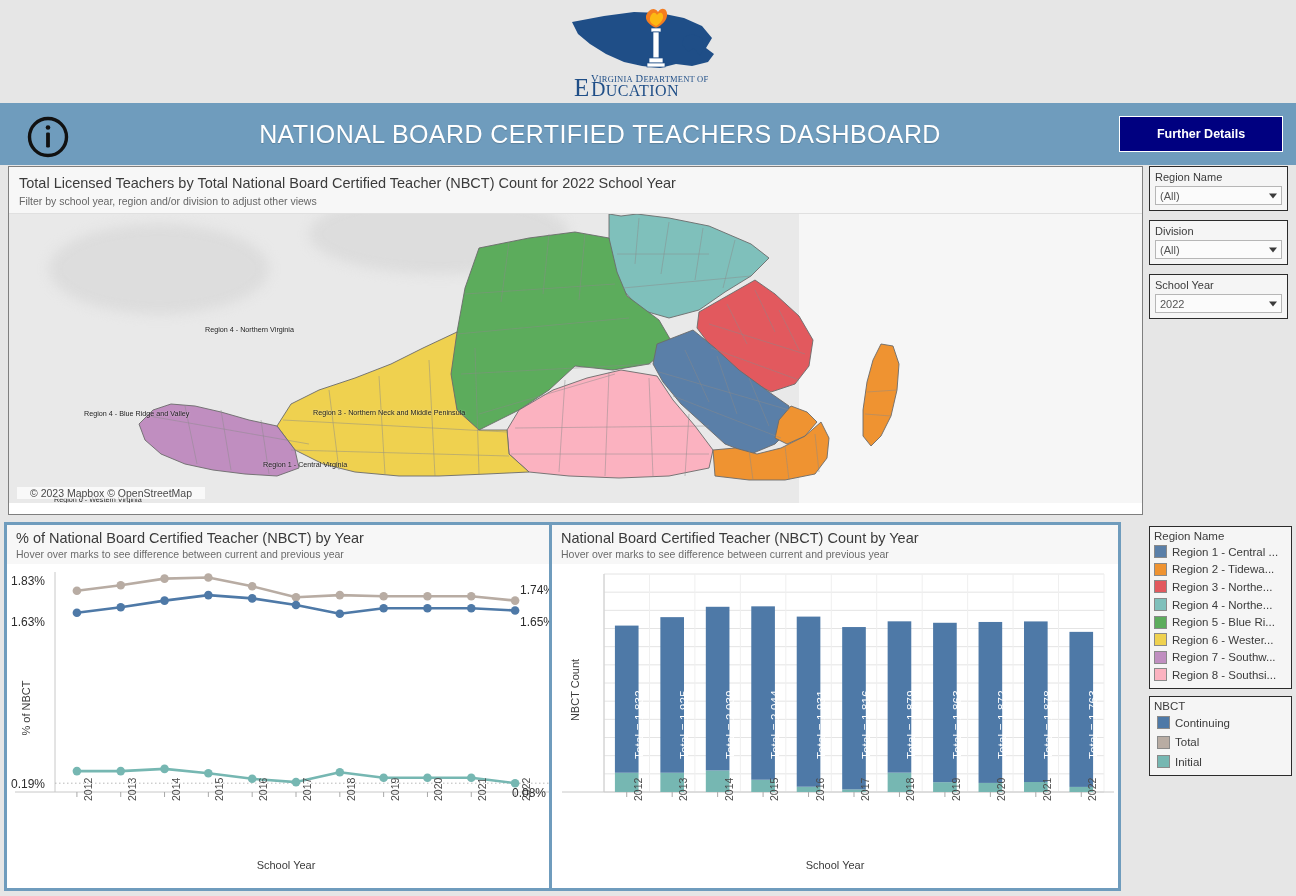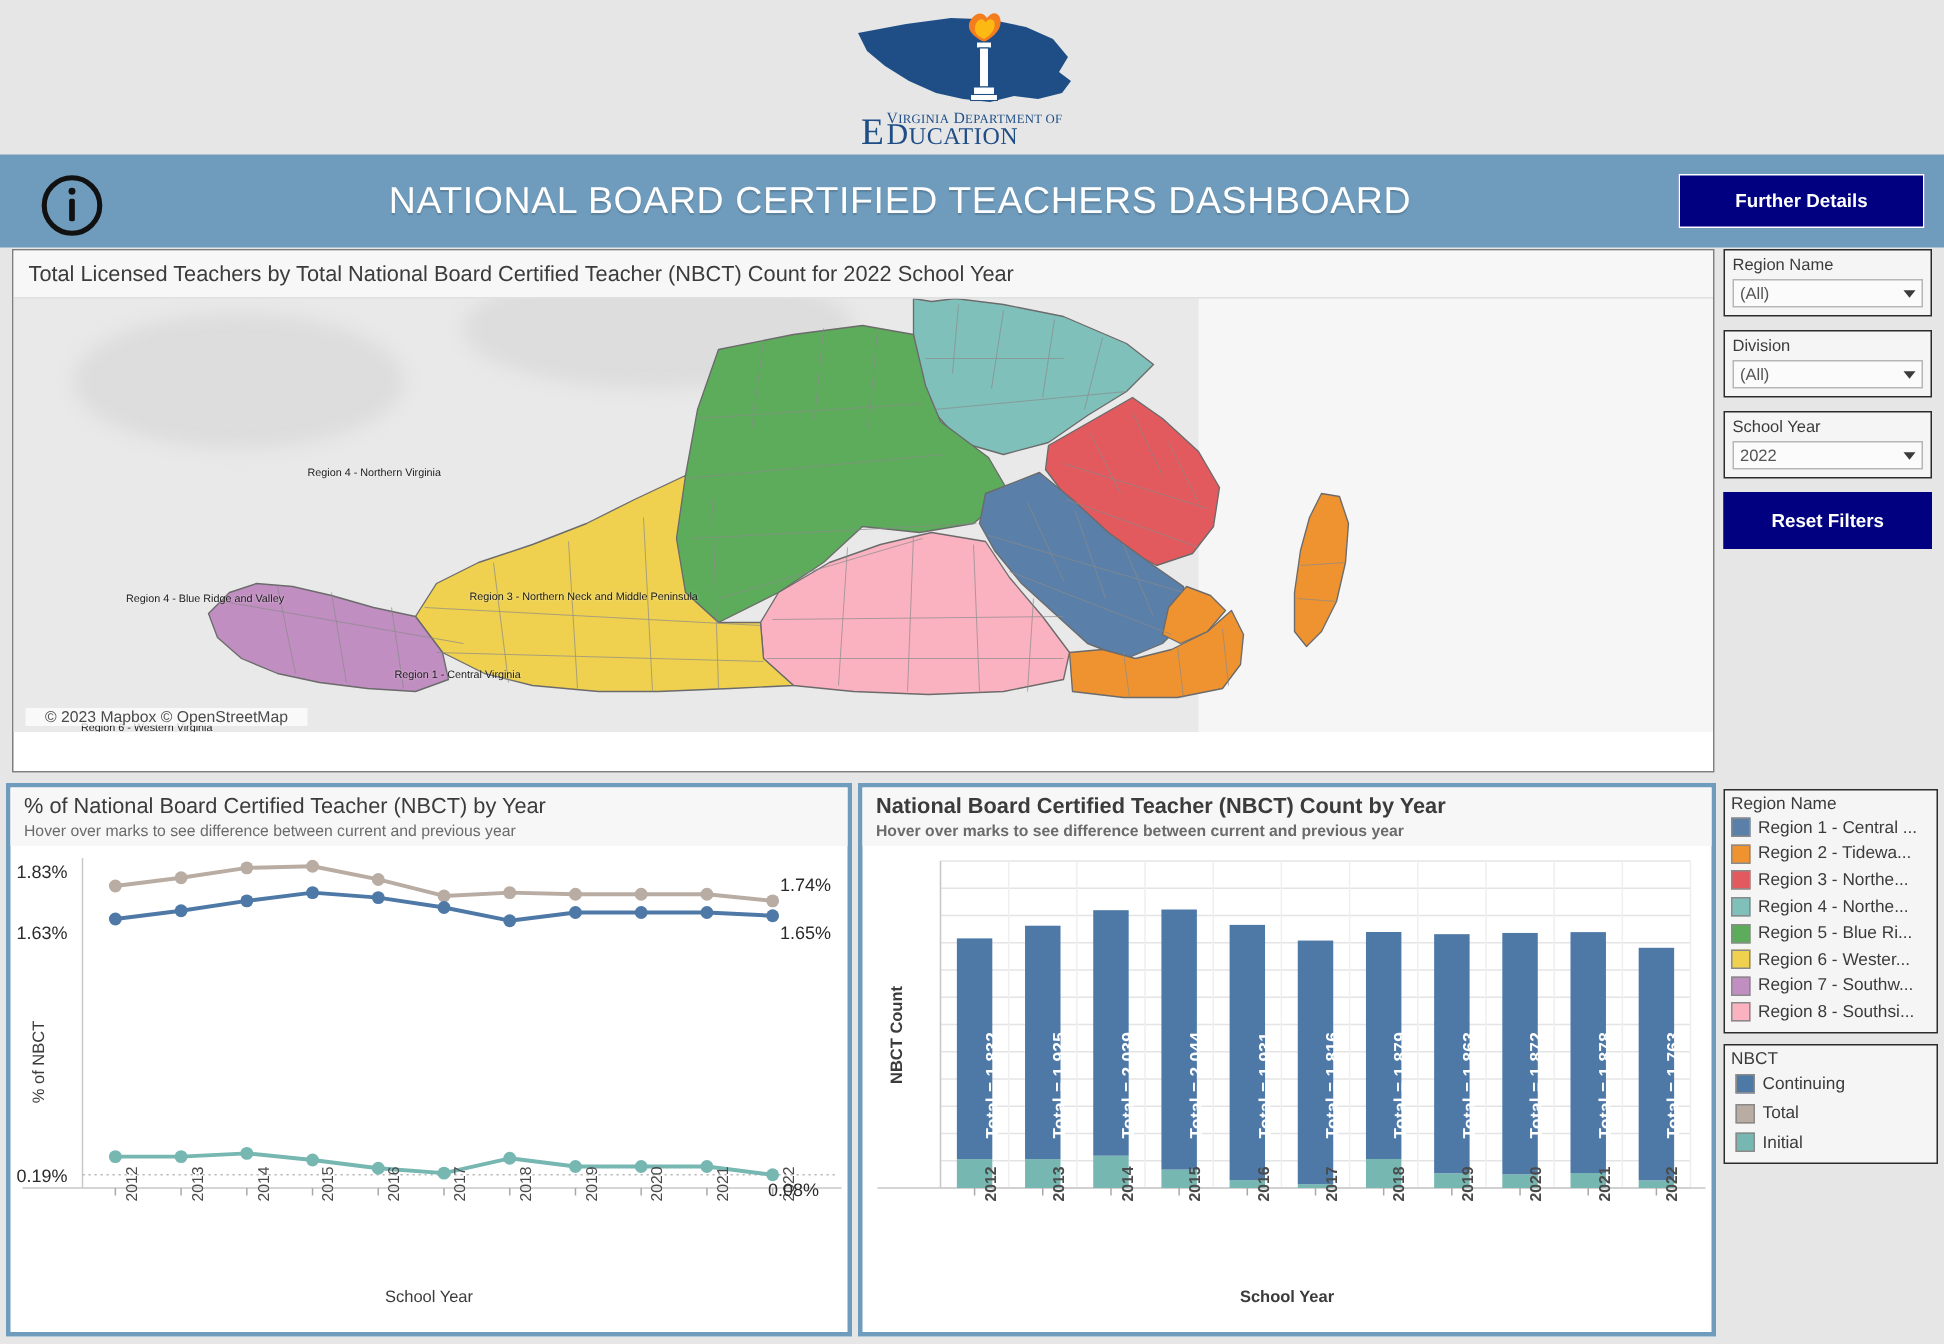--- a/index.html
+++ b/index.html
@@ -101,22 +101,22 @@
     color:#fff; font-size:12.5px; font-weight:700;
     display:flex; align-items:center; justify-content:center; cursor:pointer;
   }
 
   
   .line-panel {
     position:absolute; left:4px; top:522px; width:564px; height:369px;
     background:#ffffff; border:3px solid #6f9cbd;
   }
   .bar-panel {
-    position:absolute; left:572px; top:522px; width:572px; height:369px;
-    background:#ffffff; border:3px solid #6f9cbd;font-weight:bold;
+    position:absolute; left:549px; top:522px; width:572px; height:369px;
+    background:#ffffff; border:3px solid #6f9cbd;
   }
   .chart-head { padding:5px 9px 4px 9px; background:#f7f7f7; }
   .chart-title { font-size:14.5px; color:#3b3b3b; }
   .chart-sub { font-size:10.5px; color:#6b6b6b; margin-top:2px; }
   .plot-wrap { position:relative; width:100%; }
 
   .axis-title {
     position:absolute; font-size:11px; color:#3b3b3b; text-align:center;
   }
   .y-axis-title {
@@ -183,20 +183,21 @@
       <circle cx="21" cy="21" r="18.5" fill="none" stroke="#111" stroke-width="3.4"></circle>
       <circle cx="21" cy="11.5" r="2.3" fill="#111"></circle>
       <rect x="19.1" y="16.5" width="3.8" height="15" rx="1.2" fill="#111"></rect>
     </svg>
   </div>
   <div class="further-btn">Further Details</div>
 
   <div class="map-panel">
     <div class="panel-head">
       <div class="panel-title">Total Licensed Teachers by Total National Board Certified Teacher (NBCT) Count for 2022 School Year</div>
+      <div class="panel-sub">Filter by school year, region and/or division to adjust other views</div>
     </div>
     <div class="map-area">
 
       <div class="map-bg-blob" style="left:40px;  top:10px;  width:220px; height:90px;"></div>
       <div class="map-bg-blob" style="left:300px; top:-20px; width:260px; height:80px;"></div>
       <div class="map-bg-blob" style="left:880px; top:150px; width:200px; height:110px;"></div>
       <div class="water" style="left:790px; top:0px; width:345px; height:300px; background:#f6f6f6;"></div>
 
       <svg class="map-svg" width="1133" height="290" viewBox="0 0 1133 290">
         <g stroke="#6b6b6b" stroke-width="0.9" stroke-linejoin="round">
@@ -260,21 +261,20 @@
         <span class="caret"></span>
       </div>
     </div>
     <div class="filter-card">
       <div class="filter-label">School Year</div>
       <div class="filter-select">
         <span>2022</span>
         <span class="caret"></span>
       </div>
     </div>
-    <div class="reset-btn">Reset Filters</div>
   </div>
 
   <div class="line-panel">
     <div class="chart-head">
       <div class="chart-title">% of National Board Certified Teacher (NBCT) by Year</div>
       <div class="chart-sub">Hover over marks to see difference between current and previous year</div>
     </div>
     <div class="plot-wrap" id="line-plot" style="height:320px;"><svg width="558" height="320">
           <path d="M48 8 L48 228 M8 228 L554 228" stroke="#c8c8c8" fill="none"></path>
           <line x1="48" x2="550" y1="219.2" y2="219.2" stroke="#b9b9b9" stroke-dasharray="1.5 2.5"></line>

